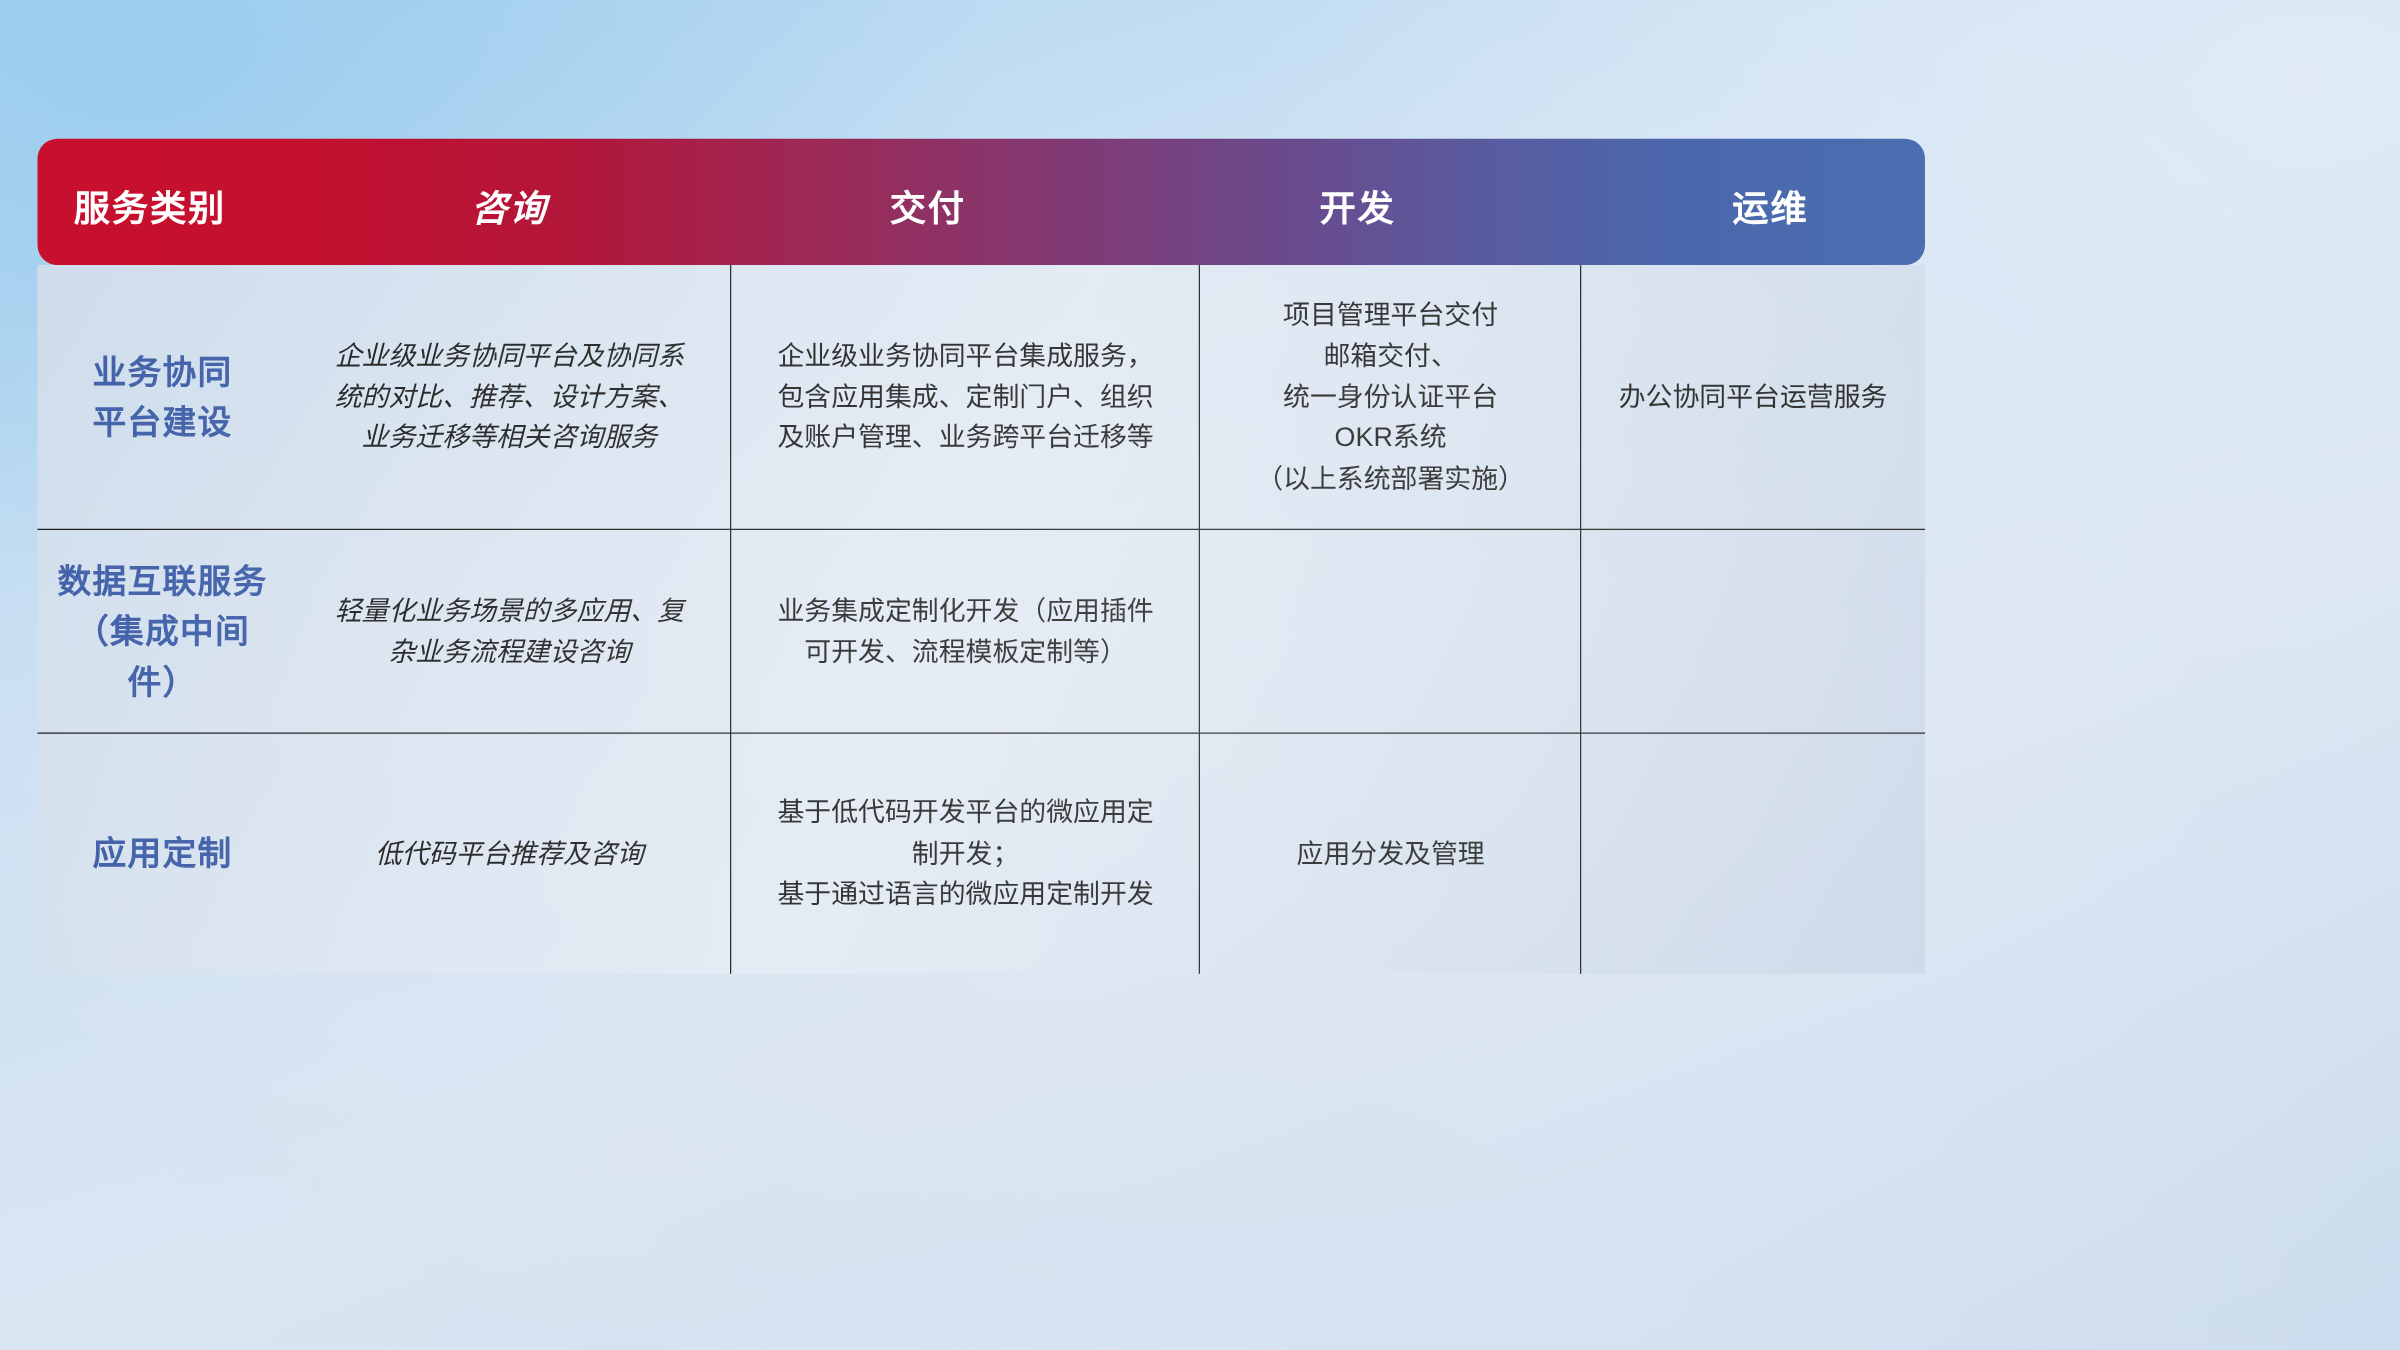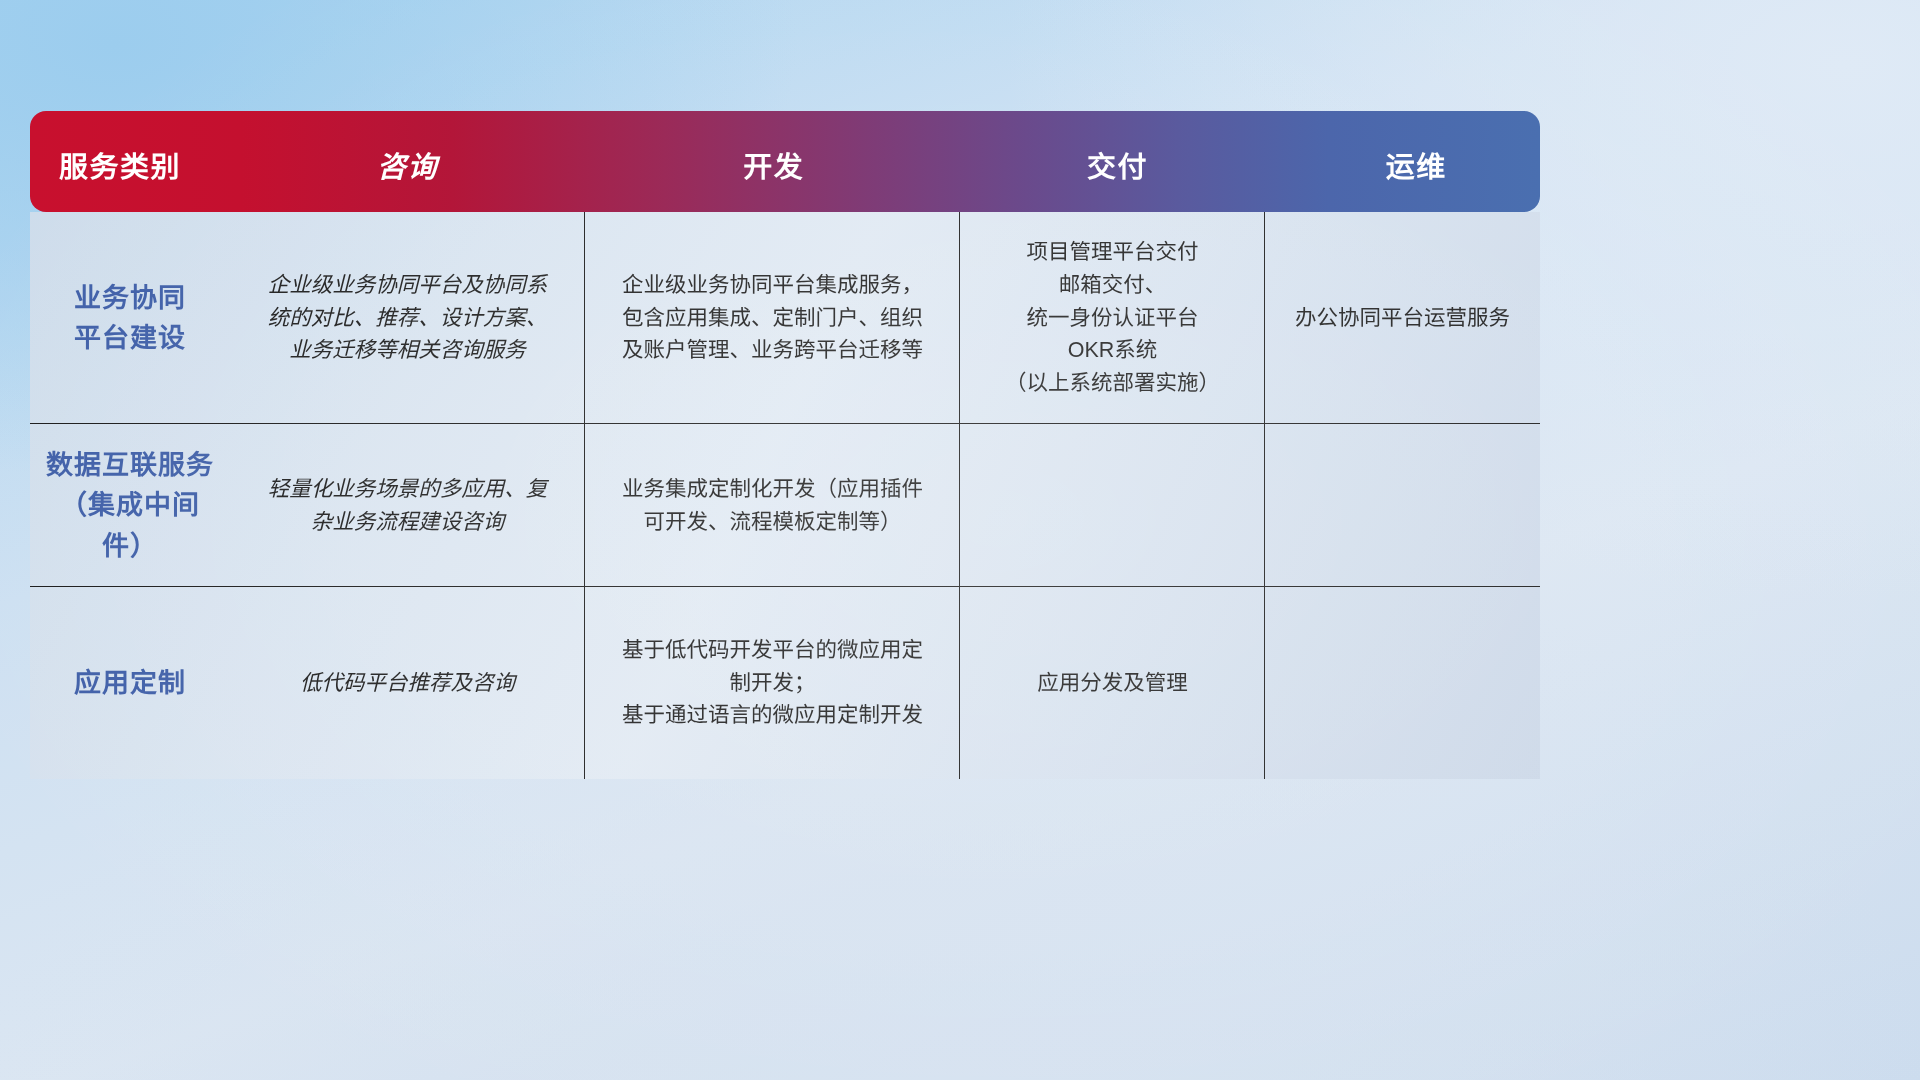--- a/index.html
+++ b/index.html
@@ -152,25 +152,25 @@
 
 <div class="table-wrap">
 
   <div class="thead">
     <div class="th col-0">
       <span>服务类别</span>
     </div>
     <div class="th col-1">
       <span>咨询</span>
     </div>
+    <div class="th col-3">
+      <span>交付</span>
+    </div>
     <div class="th col-2">
       <span>开发</span>
-    </div>
-    <div class="th col-3">
-      <span>交付</span>
     </div>
     <div class="th col-4">
       <span>运维</span>
     </div>
   </div>
 
   <div class="tbody">
 
     <div class="tr tr-0">
       <div class="td col-0 label-cell cell-lines">业务协同

